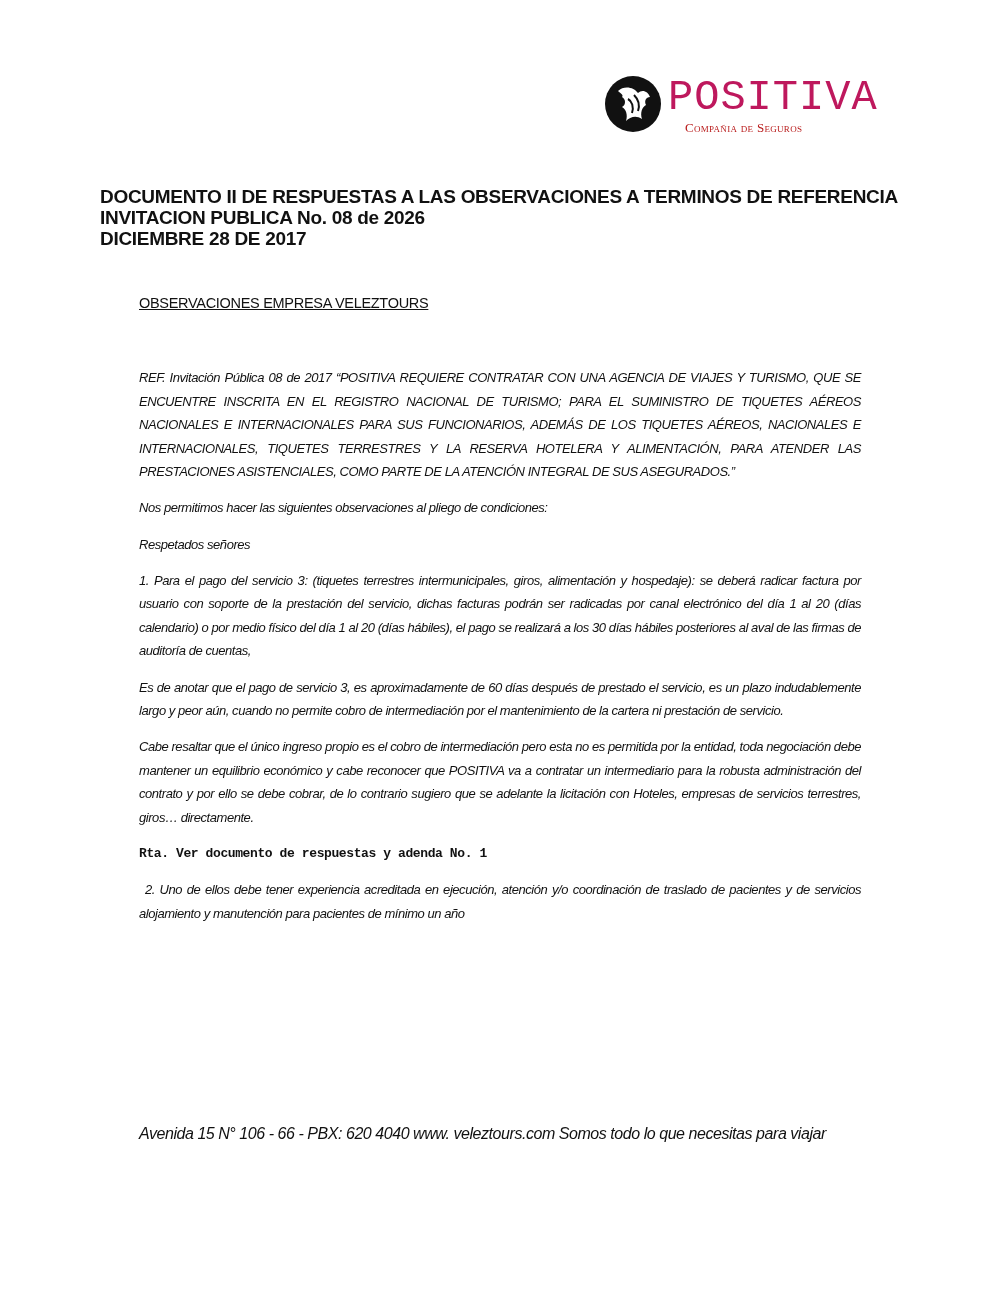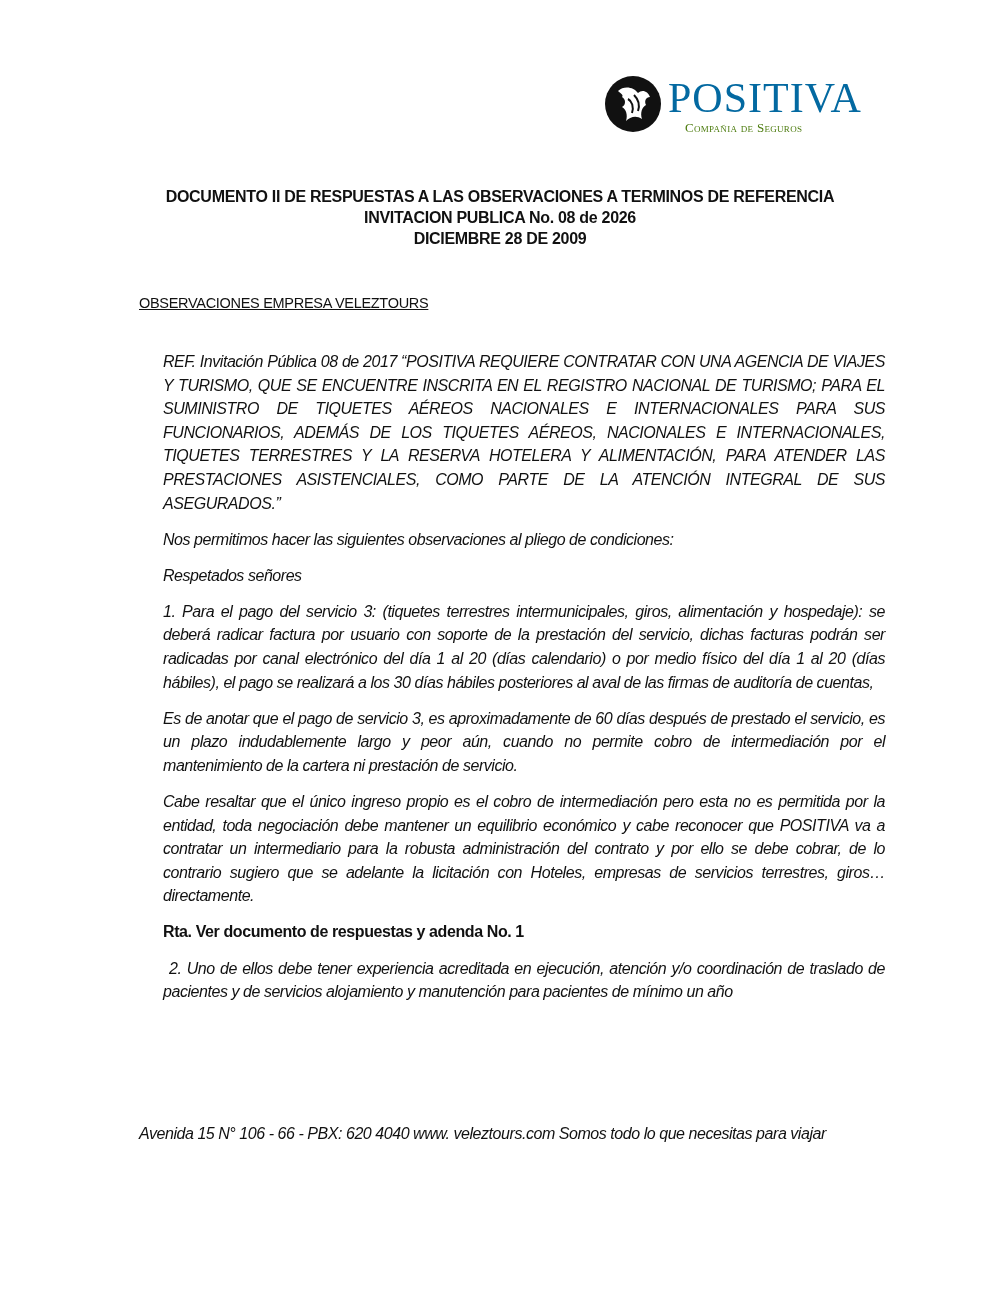--- a/index.html
+++ b/index.html
@@ -1,52 +1,52 @@
 <!DOCTYPE html>
 <html><head>
 <meta charset="utf-8">
 <style>
   html, body { margin: 0; padding: 0; background: #ffffff; }
   body { width: 1000px; height: 1294px; position: relative; overflow: hidden;
          font-family: "Liberation Sans", sans-serif; color: #111; }
   .logo { position: absolute; left: 604px; top: 75px; width: 240px; height: 62px; }
   .logo-mark { position: absolute; left: 0; top: 0; width: 58px; height: 58px; }
-  .logo-word { position: absolute; left: 64px; top: 2px; font-family: Liberation Serif, serif;
-               font-size: 42px; letter-spacing: 1px; line-height: 42px; color: #0369a1; }
+  .logo-word { position: absolute; left: 64px; top: 2px; font-family: Liberation Mono, monospace;
+               font-size: 42px; letter-spacing: 1px; line-height: 42px; color: #be185d; }
   .logo-sub { position: absolute; left: 81px; top: 45px; font-family: "Liberation Serif", serif;
-              font-size: 13px; font-variant: small-caps; letter-spacing: 0.3px; color: #4d7c0f; }
-  .title { position: absolute; left: 100px; width: 800px; text-align: center; top: 186px;
-           font-weight: bold; font-size: 16px; line-height: 21px; letter-spacing: -0.3px; }
+              font-size: 13px; font-variant: small-caps; letter-spacing: 0.3px; color: #b91c1c; }
+  .title { position: absolute; left: 100px; width: 800px; top: 186px;
+           font-weight: bold; font-size: 19px; line-height: 21px; letter-spacing: -0.3px; }
   .section-head { position: absolute; left: 139px; top: 295px; font-weight: normal; font-size: 14.5px;
                   text-decoration: underline; letter-spacing: -0.3px; }
-  .body { position: absolute; left: 139px; width: 722px; top: 350px; font-style: italic;
-          font-size: 16px; line-height: 23.6px; letter-spacing: -0.45px; text-align: justify; margin-left: 24px; }
+  .body { position: absolute; left: 139px; width: 722px; top: 366px; font-style: italic;
+          font-size: 13px; line-height: 23.6px; letter-spacing: -0.45px; text-align: justify; }
   .body p { margin: 0 0 12.5px 0; }
-  .body p.rta { font-style: normal; font-weight: bold; letter-spacing: -0.4px; }
+  .body p.rta { font-style: normal; font-weight: bold; letter-spacing: -0.4px; font-family: Liberation Mono, monospace; }
   .body p.indent { text-indent: 6px; }
   .footer { position: absolute; left: 139px; width: 722px; top: 1122px; font-style: italic;
             font-size: 16px; line-height: 23.6px; letter-spacing: -0.45px; }
 </style>
 </head>
 <body>
 
 <div class="logo">
   <svg class="logo-mark" viewBox="0 0 58 58">
     <circle cx="29" cy="29" r="28" fill="#111"></circle>
     <path d="M14 16 C20 10, 30 12, 34 18 C38 14, 44 16, 46 22 C42 22, 40 26, 42 30 C38 32, 36 38, 38 44 C32 40, 26 42, 22 46 C24 40, 22 34, 18 32 C22 30, 22 24, 18 22 C20 20, 16 18, 14 16 Z" fill="#fff"></path>
     <path d="M24 24 C28 26, 30 32, 28 38 M30 20 C34 24, 36 30, 34 36" stroke="#111" stroke-width="2" fill="none"></path>
   </svg>
   <div class="logo-word">POSITIVA</div>
   <div class="logo-sub">Compañia de Seguros</div>
 </div>
 
 <div class="title">
   <div>DOCUMENTO II DE RESPUESTAS A LAS OBSERVACIONES A TERMINOS DE REFERENCIA</div>
   <div>INVITACION PUBLICA No. 08 de 2026</div>
-  <div>DICIEMBRE 28 DE 2009</div>
+  <div>DICIEMBRE 28 DE 2017</div>
 </div>
 
 <div class="section-head">OBSERVACIONES EMPRESA VELEZTOURS</div>
 
 <div class="body">
   <p>REF. Invitación Pública 08 de 2017 “POSITIVA REQUIERE CONTRATAR CON UNA AGENCIA DE VIAJES Y TURISMO, QUE SE ENCUENTRE INSCRITA EN EL REGISTRO NACIONAL DE TURISMO; PARA EL SUMINISTRO DE TIQUETES AÉREOS NACIONALES E INTERNACIONALES PARA SUS FUNCIONARIOS, ADEMÁS DE LOS TIQUETES AÉREOS, NACIONALES E INTERNACIONALES, TIQUETES TERRESTRES Y LA RESERVA HOTELERA Y ALIMENTACIÓN, PARA ATENDER LAS PRESTACIONES ASISTENCIALES, COMO PARTE DE LA ATENCIÓN INTEGRAL DE SUS ASEGURADOS.”</p>
   <p>Nos permitimos hacer las siguientes observaciones al pliego de condiciones:</p>
   <p>Respetados señores</p>
   <p>1. Para el pago del servicio 3: (tiquetes terrestres intermunicipales, giros, alimentación y hospedaje): se deberá radicar factura por usuario con soporte de la prestación del servicio, dichas facturas podrán ser radicadas por canal electrónico del día 1 al 20 (días calendario) o por medio físico del día 1 al 20 (días hábiles), el pago se realizará a los 30 días hábiles posteriores al aval de las firmas de auditoría de cuentas,</p>
   <p>Es de anotar que el pago de servicio 3, es aproximadamente de 60 días después de prestado el servicio, es un plazo indudablemente largo y peor aún, cuando no permite cobro de intermediación por el mantenimiento de la cartera ni prestación de servicio.</p>

